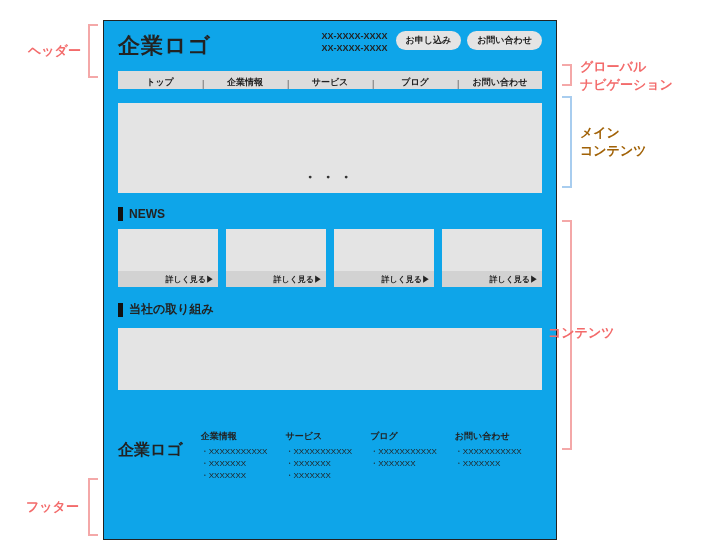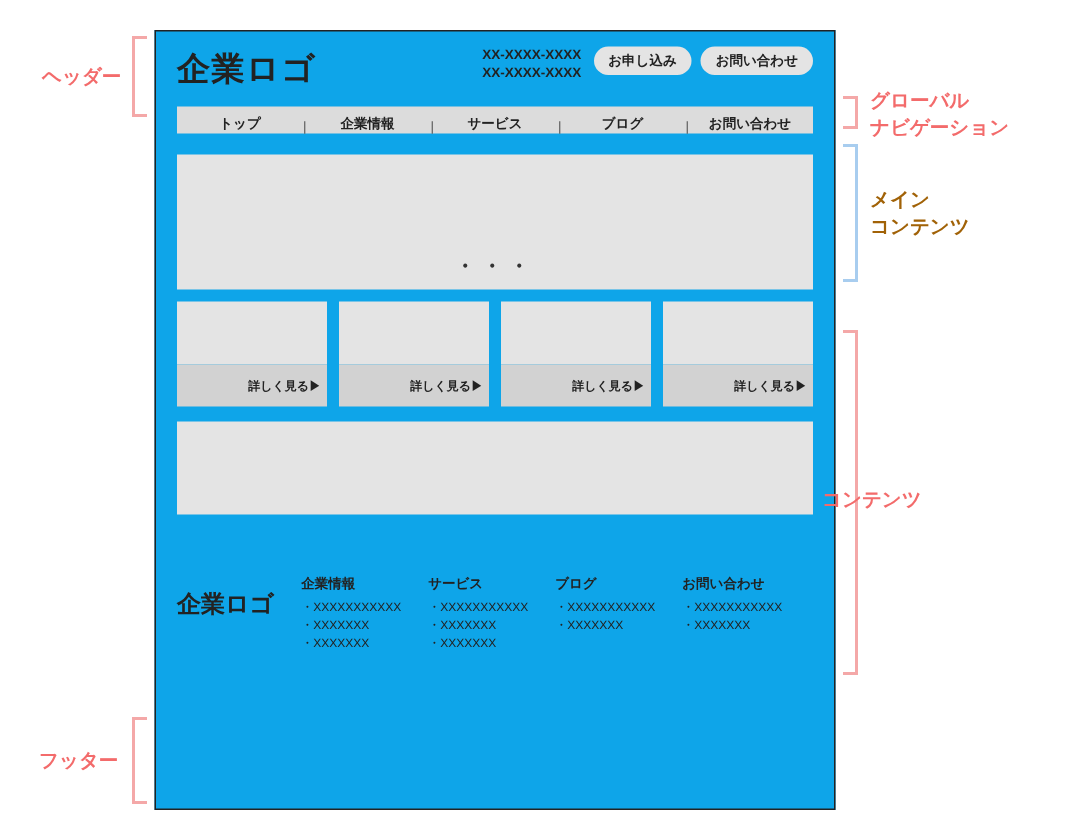--- a/index.html
+++ b/index.html
@@ -84,21 +84,21 @@
     font-size: 12px;
   }
   .sect-bar { width: 5px; height: 14px; background: #111; display: inline-block; }
 
   
   .cards { margin-top: 8px; display: flex; gap: 8px; }
   .card { flex: 1; display: flex; flex-direction: column; }
   .card-img { background: #e4e4e4; height: 42px; }
   .card-foot {
     background: #d2d2d2;
-    height: 28px;
+    height: 16px;
     display: flex;
     align-items: center;
     justify-content: flex-end;
     padding-right: 4px;
     font-size: 8px;
     font-weight: 600;
   }
 
   
   .feature {
@@ -171,39 +171,47 @@
       <div class="gnav-sep">|</div>
       <div class="gnav-item">ブログ</div>
       <div class="gnav-sep">|</div>
       <div class="gnav-item">お問い合わせ</div>
     </div>
 
     <div class="mv">
       <div class="mv-dots">・・・</div>
     </div>
 
+    <div class="sect-h">
+      <span class="sect-bar"></span>
+      <span>NEWS</span>
+    </div>
     <div class="cards">
       <div class="card">
         <div class="card-img"></div>
         <div class="card-foot">詳しく見る▶</div>
       </div>
       <div class="card">
         <div class="card-img"></div>
         <div class="card-foot">詳しく見る▶</div>
       </div>
       <div class="card">
         <div class="card-img"></div>
         <div class="card-foot">詳しく見る▶</div>
       </div>
       <div class="card">
         <div class="card-img"></div>
         <div class="card-foot">詳しく見る▶</div>
       </div>
     </div>
 
+    <div class="sect-h">
+      <span class="sect-bar"></span>
+      <span>当社の取り組み</span>
+    </div>
     <div class="feature"></div>
 
     <div class="wfoot">
       <div class="flogo">企業ロゴ</div>
       <div class="fcols">
         <div class="fcol">
           <div class="fcol-h">企業情報</div>
           <div class="fcol-li">XXXXXXXXXXX</div>
           <div class="fcol-li">XXXXXXX</div>
           <div class="fcol-li">XXXXXXX</div>

